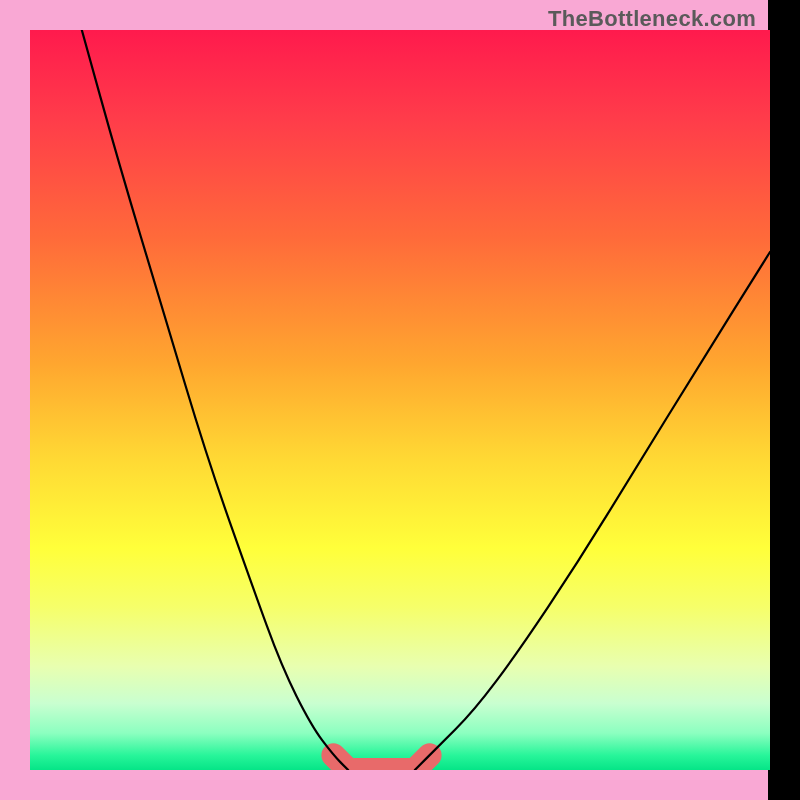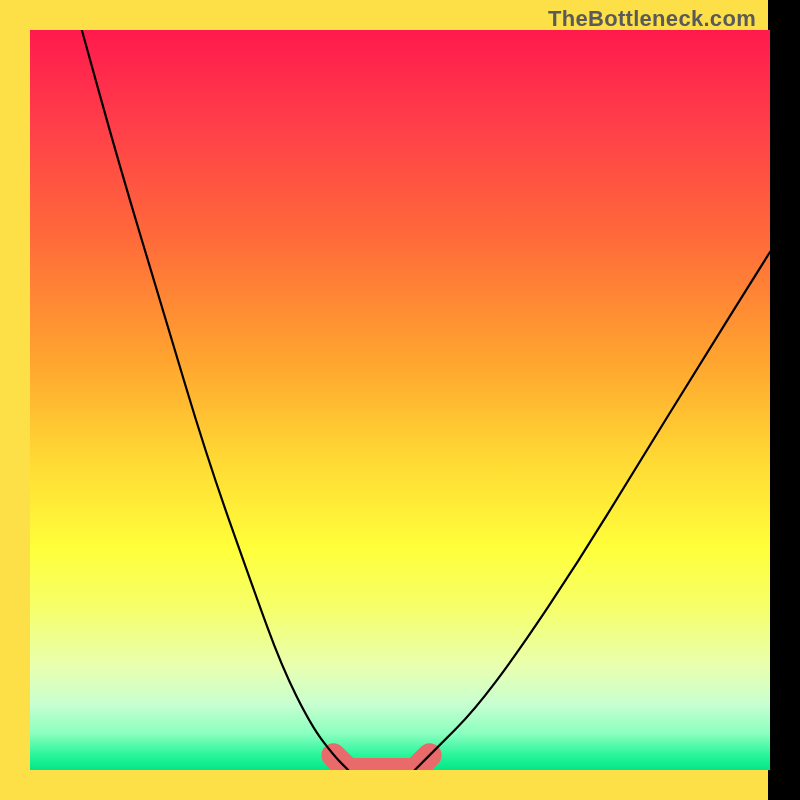--- a/index.html
+++ b/index.html
@@ -8,21 +8,21 @@
     width: 800px;
     height: 800px;
     background: #000;
     overflow: hidden;
     font-family: Arial, Helvetica, sans-serif;
   }
   .frame {
     position: relative;
     width: 768px;
     height: 800px;
-    background: #fde047;
+    background: #f9a8d4;
   }
   .attribution {
     position: absolute;
     top: 6px;
     right: 12px;
     color: #5a5a5a;
     font-size: 22px;
     font-weight: 600;
     letter-spacing: 0.3px;
     z-index: 10;

